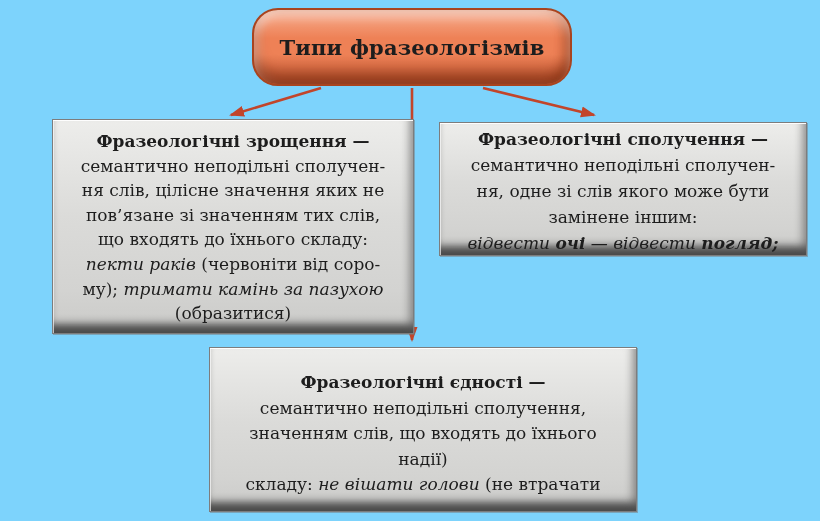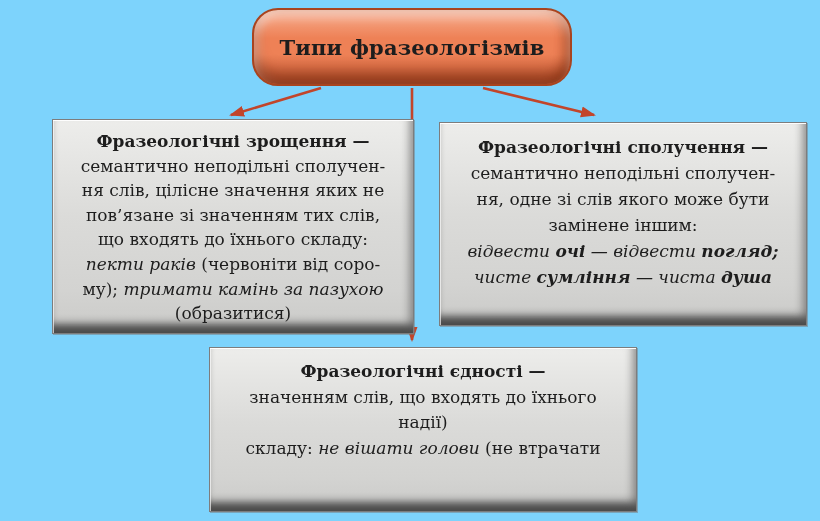--- a/index.html
+++ b/index.html
@@ -24,22 +24,22 @@
   .gbox{position:absolute;box-sizing:border-box;z-index:1;
     background:linear-gradient(180deg,#ededeb 0%,var(--box-fill) 45%,#d3d3d1 80%,#cacac8 100%);
     border:1px solid var(--box-border);
     box-shadow:inset 0 1px 0 rgba(255,255,255,0.95),
                inset 1px 0 0 rgba(255,255,255,0.65),
                inset -5px -5px 7px rgba(90,90,90,0.45),
                inset 0 -13px 10px -5px rgba(35,35,35,0.85),
                1px 1px 0 rgba(120,120,120,0.5);
     text-align:center;color:var(--text);}
   .box-fusion{left:16px;top:119px;width:362px;height:215px;font-size:17px;line-height:24.6px;padding-top:9px;margin-left:36px;}
-  .box-combination{left:439px;top:122px;width:368px;height:204px;font-size:17px;line-height:26px;padding-top:11px;}
-  .box-unity{left:209px;top:347px;width:428px;height:165px;font-size:17px;line-height:25.5px;padding-top:11px;}
+  .box-combination{left:439px;top:122px;width:368px;height:134px;font-size:17px;line-height:26px;padding-top:3px;}
+  .box-unity{left:209px;top:347px;width:428px;height:165px;font-size:17px;line-height:25.5px;padding-top:22px;}
 
   .tline{white-space:nowrap;}
   .s-n{font-weight:normal;font-style:normal;}
   .s-b{font-weight:bold;}
   .s-i{font-style:italic;}
   .s-bi{font-weight:bold;font-style:italic;text-align:right;}
 </style>
 </head>
 <body>
 
@@ -70,23 +70,23 @@
       <div class="tline"><span class="s-n">му); </span><span class="s-i">тримати камінь за пазухою</span></div>
       <div class="tline"><span class="s-n">(образитися)</span></div>
     </div>
 
   <div class="gbox box-combination">
       <div class="tline"><span class="s-b">Фразеологічні сполучення —</span></div>
       <div class="tline"><span class="s-n">семантично неподільні сполучен-</span></div>
       <div class="tline"><span class="s-n">ня, одне зі слів якого може бути</span></div>
       <div class="tline"><span class="s-n">замінене іншим:</span></div>
       <div class="tline"><span class="s-i">відвести </span><span class="s-bi">очі</span><span class="s-i"> — відвести </span><span class="s-bi">погляд;</span></div>
-      <div class="tline"><span class="s-i">чисте </span><span class="s-bi">сумління</span><span class="s-i"> — чиста </span><span class="s-bi">душа</span></div>
     </div>
 
   <div class="gbox box-unity">
       <div class="tline"><span class="s-b">Фразеологічні єдності —</span></div>
+      <div class="tline"><span class="s-n">семантично неподільні сполучення,</span></div>
       <div class="tline"><span class="s-n">значенням слів, що входять до їхнього</span></div>
       <div class="tline"><span class="s-n">надії)</span></div>
       <div class="tline"><span class="s-n">складу: </span><span class="s-i">не вішати голови</span><span class="s-n"> (не втрачати</span></div>
     </div>
 
 </div>
 
 </body></html>

